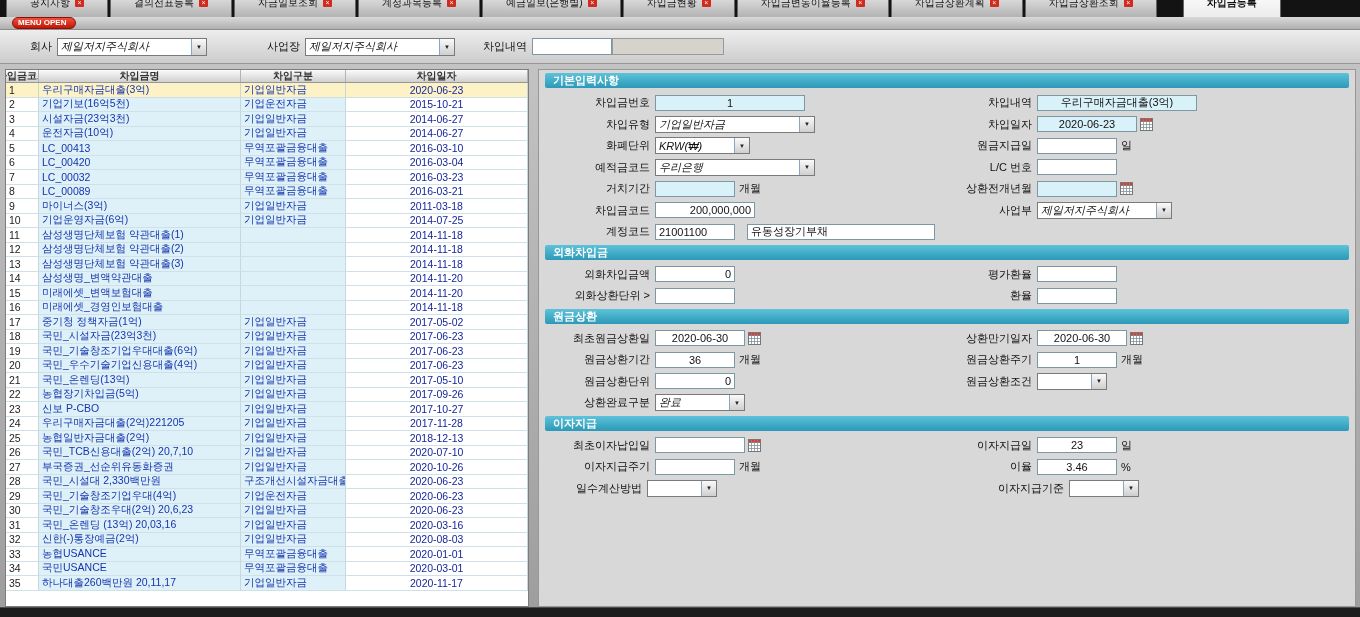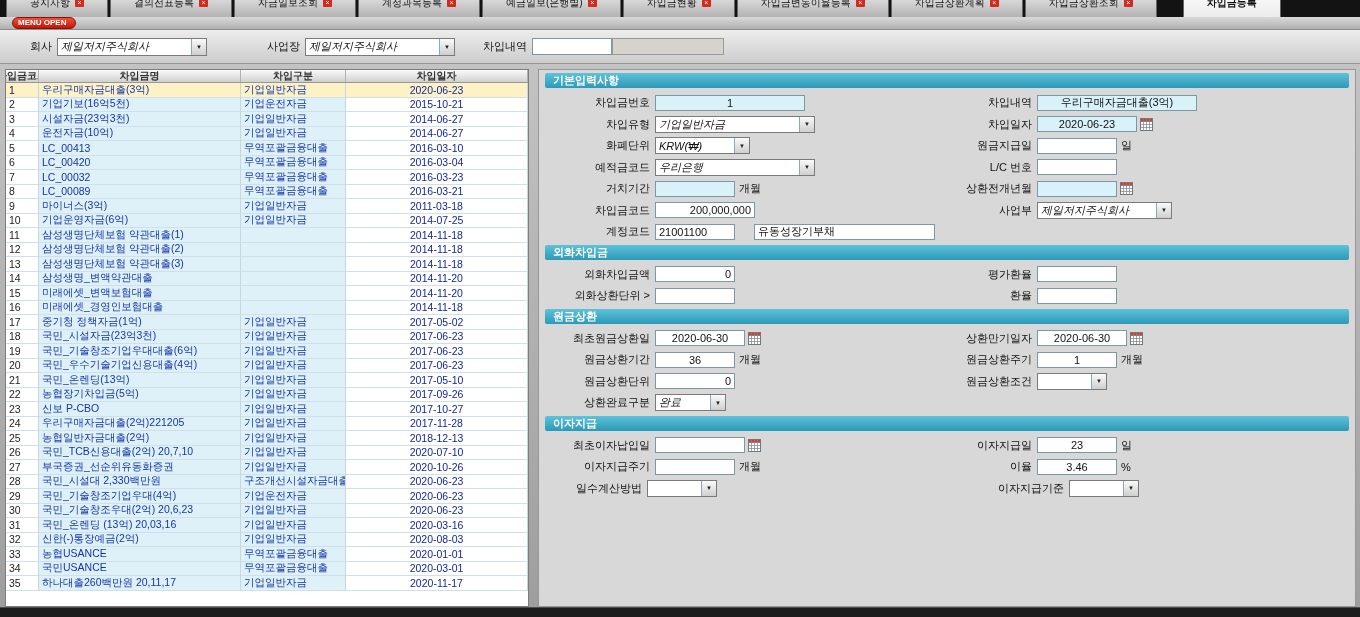--- a/index.html
+++ b/index.html
@@ -48,21 +48,21 @@
   .frow{display:flex;height:21.5px;align-items:center;}
   .fcell{display:flex;align-items:center;}
   .fleft{width:390px;flex:none;}
   .fright{flex:1;}
   .flabel{text-align:right;margin-right:5px;color:#111;white-space:nowrap;overflow:hidden;}
   .fleft .flabel{width:105px;flex:none;}
   .fright .flabel{width:97px;flex:none;}
   .panel .txt{height:16px;}
   .panel .combo{height:17px;}
   .suffix{margin-left:4px;}
-  .extra-input{margin-left:19px;font-family:Liberation Serif, serif;}
+  .extra-input{margin-left:12px;font-family:Liberation Serif, serif;}
   .cal{display:inline-block;width:13px;height:13px;margin-left:3px;border:1px solid #777;flex:none;
        background-image:
          repeating-linear-gradient(to right, transparent 0 2px, rgba(120,140,150,.75) 2px 3px),
          repeating-linear-gradient(to bottom, transparent 0 2px, rgba(120,140,150,.75) 2px 3px),
          linear-gradient(#e23b2e 0 3px,#ffffff 3px);}
 
   
   .bottombar{height:10px;background:#1d1d1d;border-top:1px solid #4d4d4d;}
 </style>
 </head>
@@ -499,21 +499,21 @@
             <span class="flabel">원금상환조건</span>
             <span class="combo" style="width: 70px;">
               <span class="combo-val"></span>
               <span class="combo-arrow">▼</span>
             </span>
           </div>
         </div>
         <div class="frow">
           <div class="fcell fleft">
             <span class="flabel">상환완료구분</span>
-            <span class="combo" style="width: 71px;">
+            <span class="combo" style="width: 90px;">
               <span class="combo-val">완료</span>
               <span class="combo-arrow">▼</span>
             </span>
           </div>
           <div class="fcell fright"></div>
         </div>
       </div>
       <div class="section">
         <div class="sec-header">이자지급</div>
         <div class="frow">

